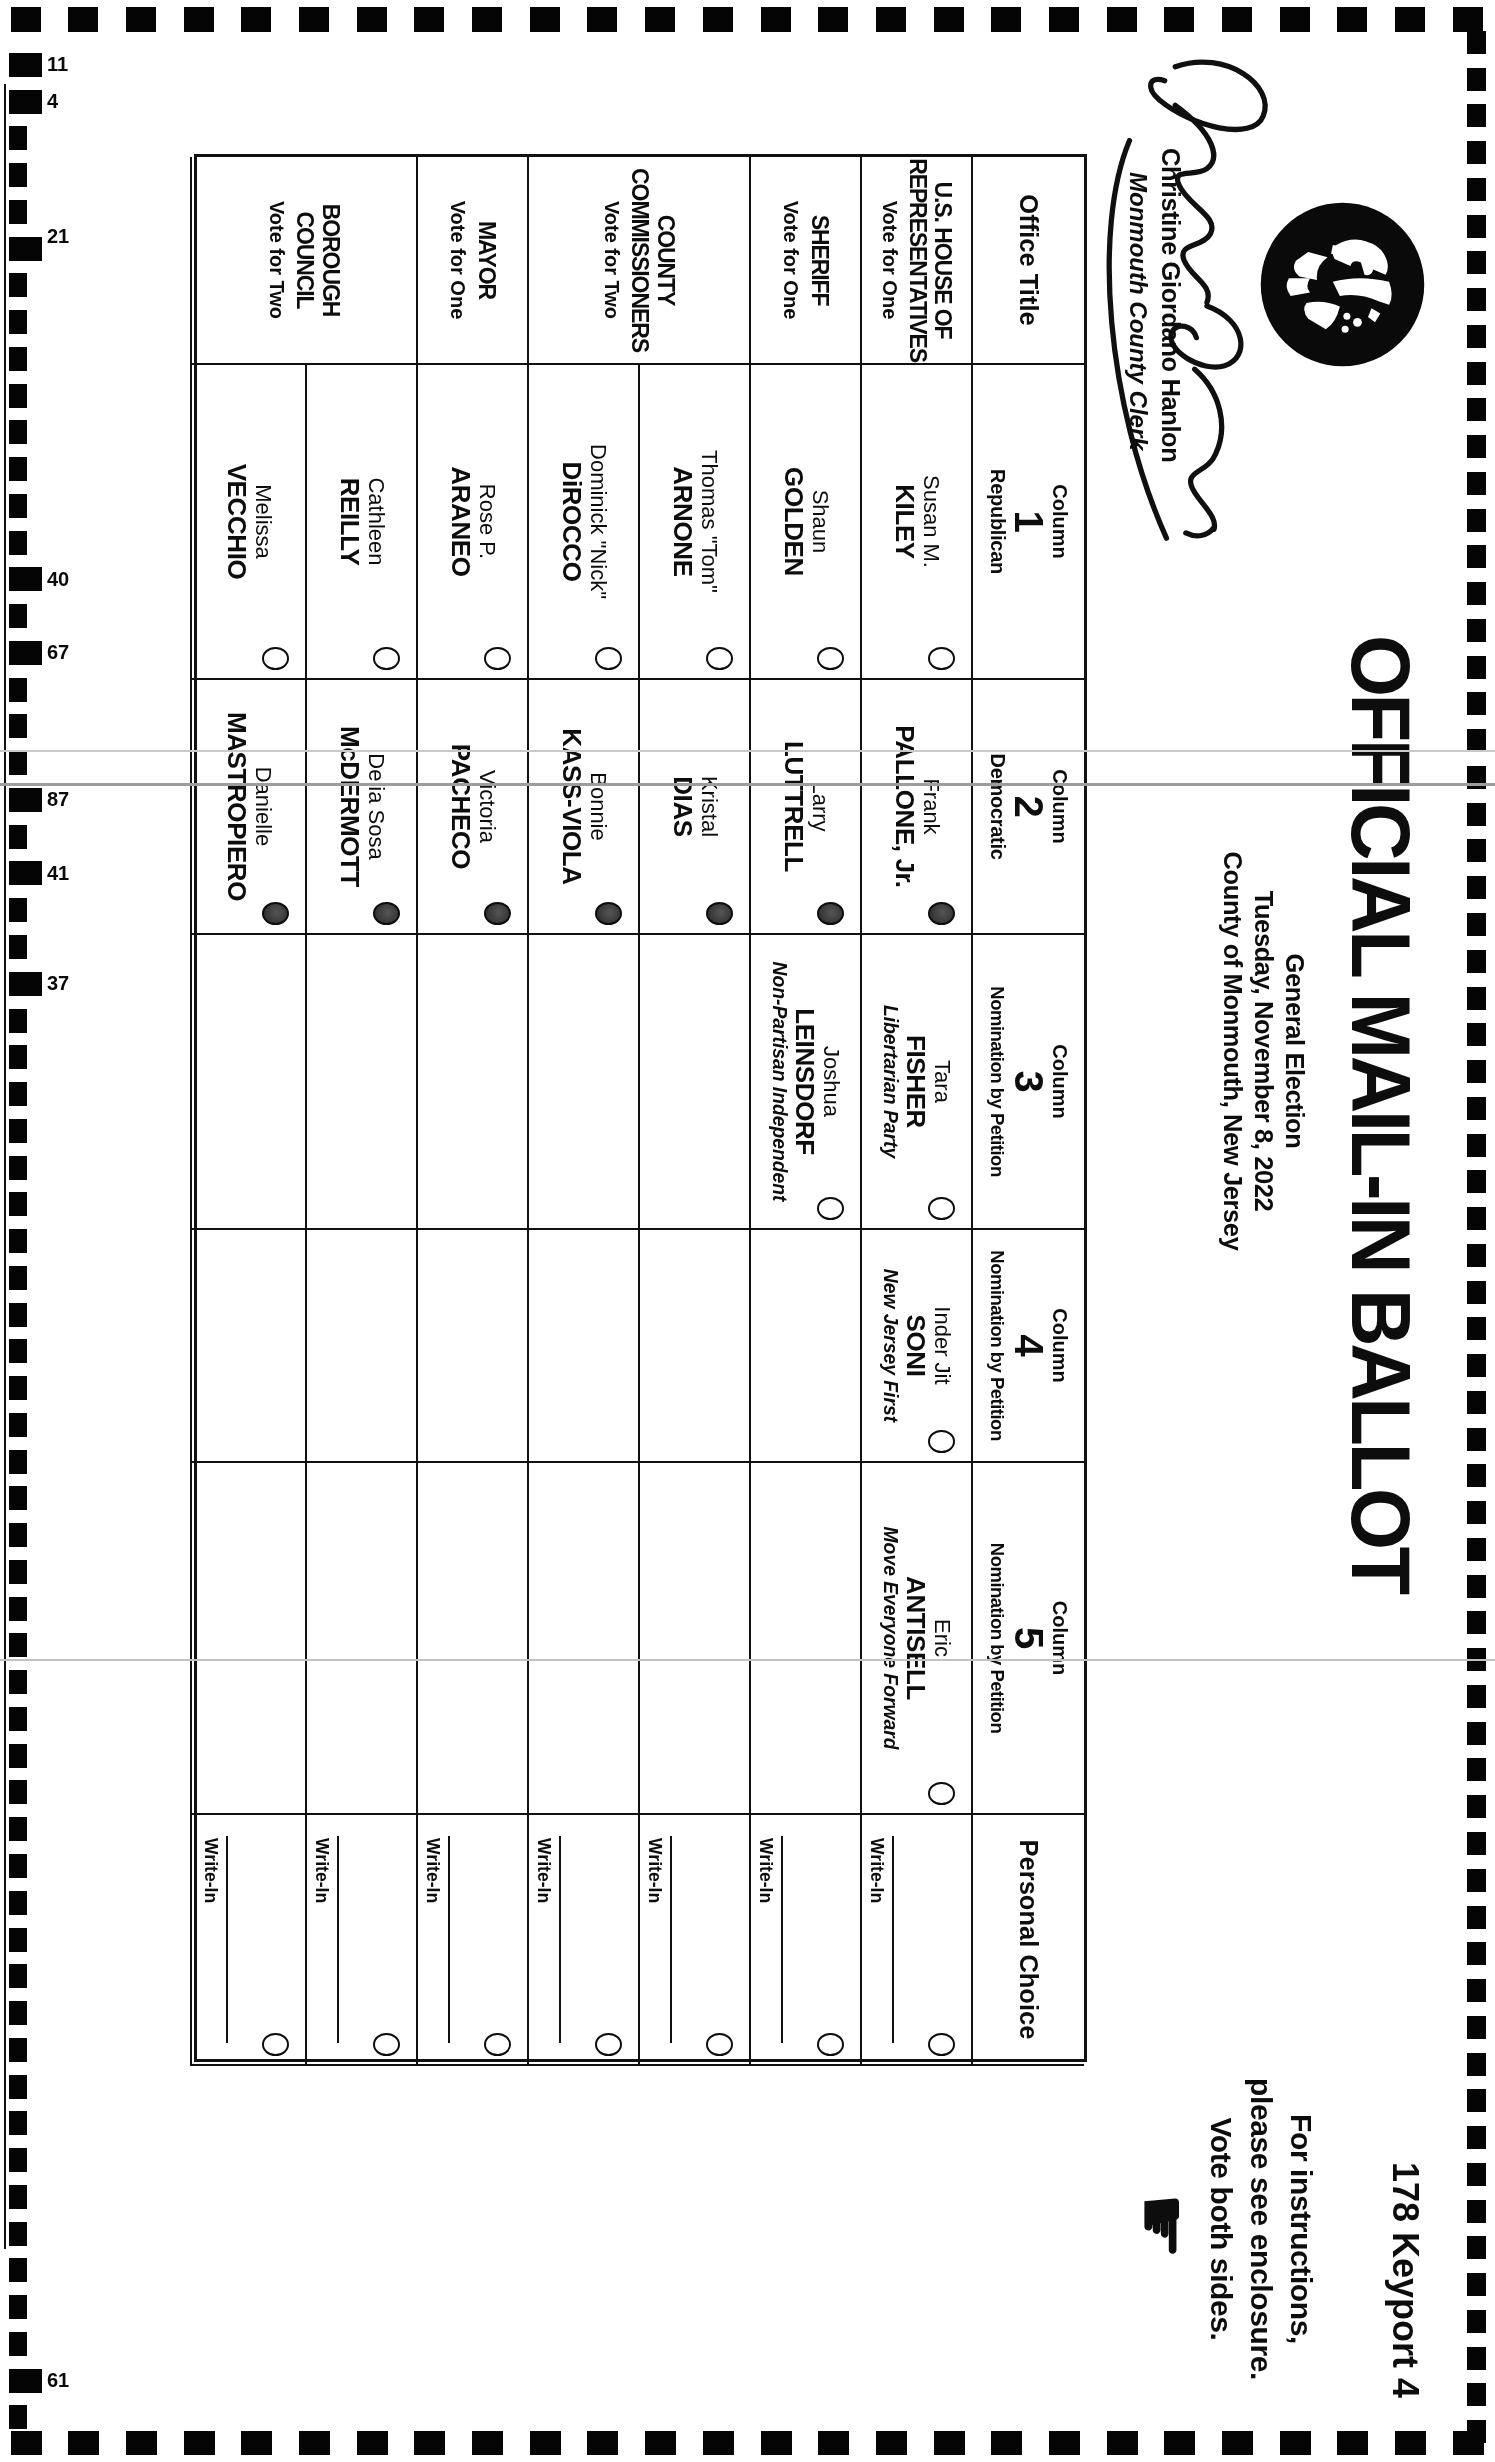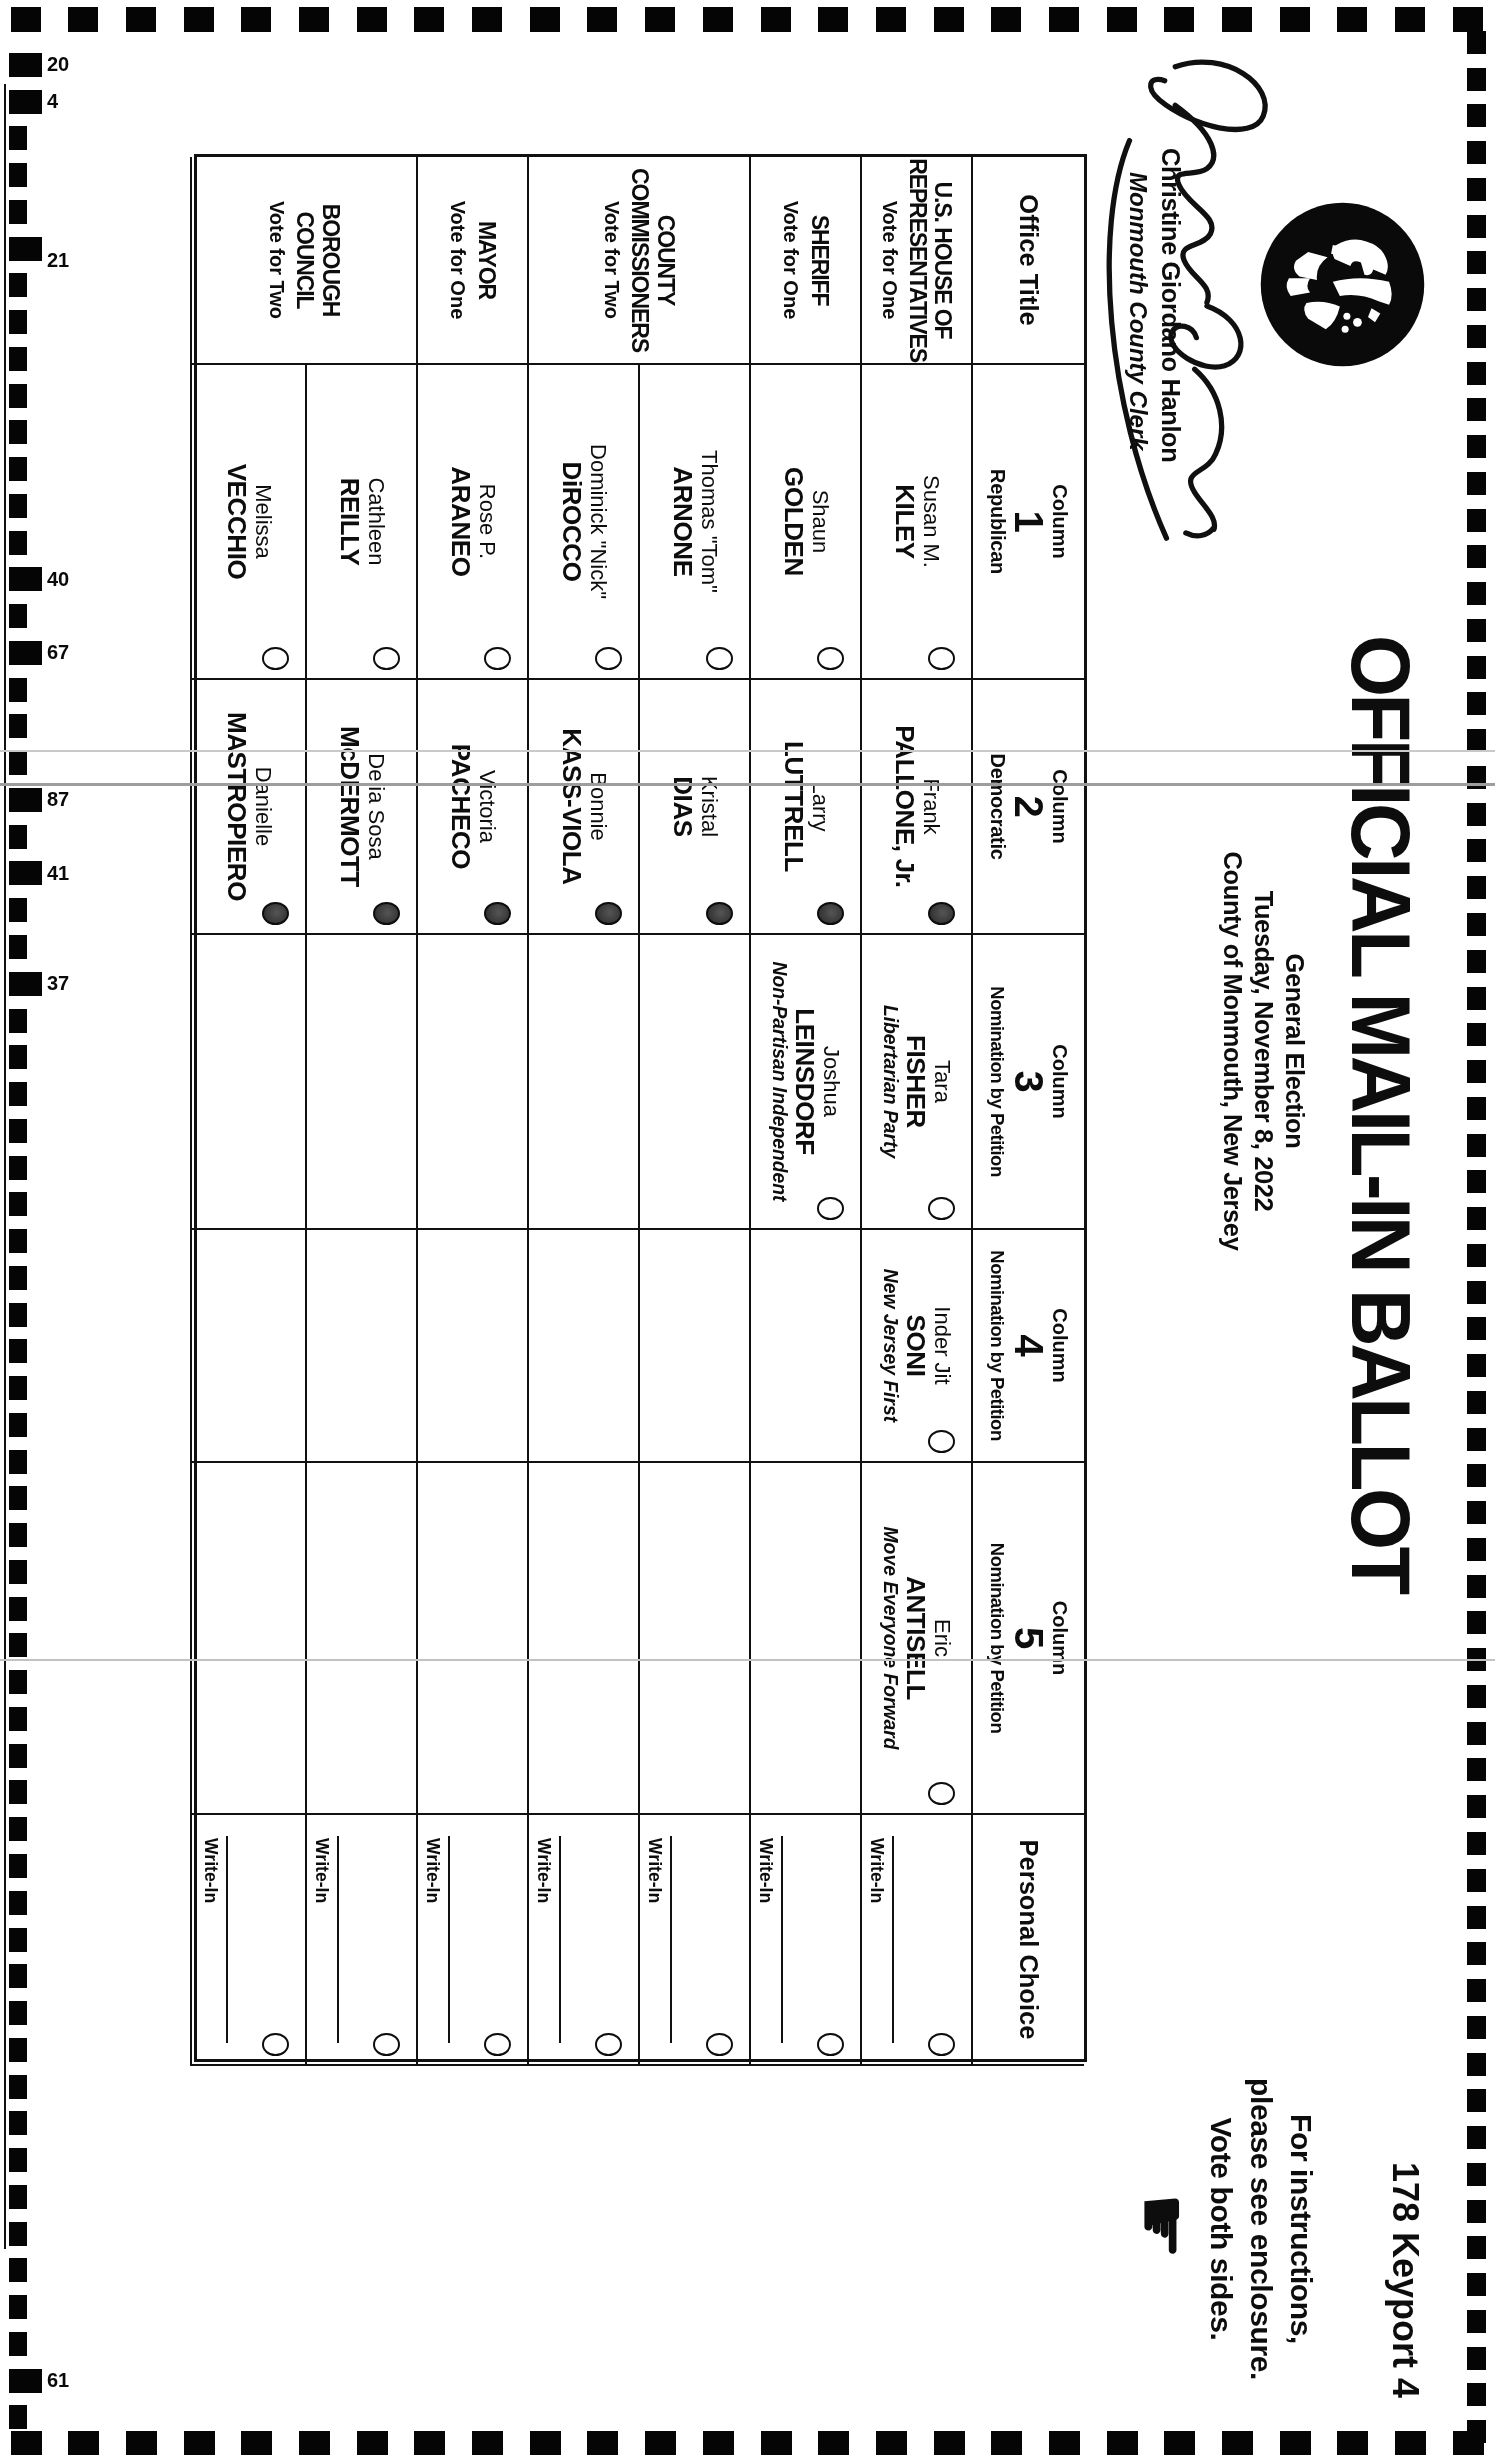--- a/index.html
+++ b/index.html
@@ -358,28 +358,28 @@
     </div>
   </div>
 
   <div class="fold" style="top:750px;height:1.8px;background:#c9c9c9;"></div>
   <div class="fold" style="top:783px;height:2.6px;background:#9d9d9d;"></div>
   <div class="fold" style="top:1659px;height:1.8px;background:#c2c2c2;"></div>
 
   <div class="lline"></div>
   <div class="edge">
       <div class="tm wide" style="top: 53px;"></div>
-      <div class="tnum" style="top: 52px;">20</div>
+      <div class="tnum" style="top: 52px;">11</div>
       <div class="tm wide" style="top: 90px;"></div>
       <div class="tnum" style="top: 89px;">4</div>
       <div class="tm" style="top: 126px;"></div>
       <div class="tm" style="top: 163px;"></div>
       <div class="tm" style="top: 200px;"></div>
       <div class="tm wide" style="top: 237px;"></div>
-      <div class="tnum" style="top: 248px;">21</div>
+      <div class="tnum" style="top: 224px;">21</div>
       <div class="tm" style="top: 273px;"></div>
       <div class="tm" style="top: 310px;"></div>
       <div class="tm" style="top: 347px;"></div>
       <div class="tm" style="top: 384px;"></div>
       <div class="tm" style="top: 420px;"></div>
       <div class="tm" style="top: 457px;"></div>
       <div class="tm" style="top: 494px;"></div>
       <div class="tm" style="top: 531px;"></div>
       <div class="tm wide" style="top: 567px;"></div>
       <div class="tnum" style="top: 567px;">40</div>

